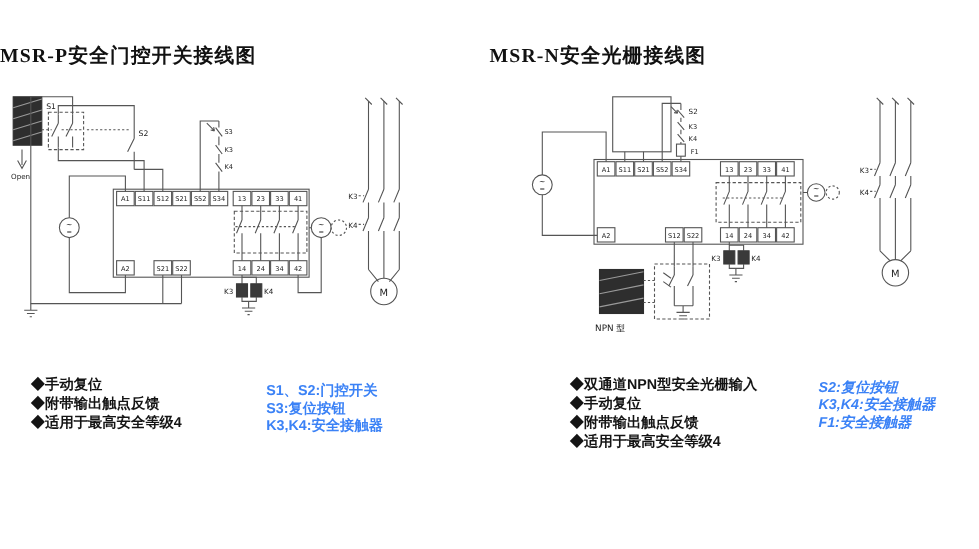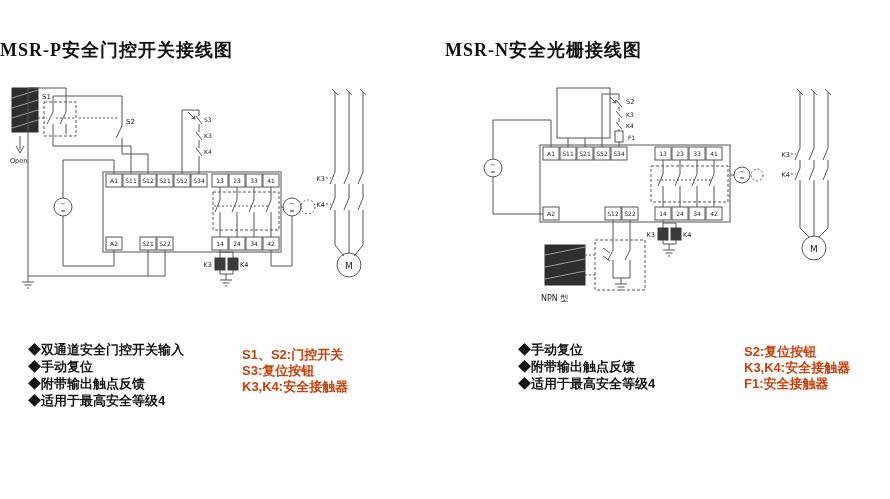--- a/index.html
+++ b/index.html
@@ -13,21 +13,21 @@
   }
   .title.left{left:0;width:420px;}
   .title.right{left:445px;width:380px;}
   svg.diag{position:absolute;top:80px;}
   svg text{font-family:"DejaVu Sans", sans-serif;fill:#222;stroke:none;}
   .features{
     position:absolute;font-size:13px;font-weight:700;color:#141414;
     line-height:17px;white-space:nowrap;
   }
   .legend{
-    position:absolute;font-size:13px;font-weight:700;color:#c2410c;
+    position:absolute;font-size:13px;font-weight:700;color:#3b82f6;
     line-height:16px;white-space:nowrap;
   }
 </style>
 </head>
 <body>
 
 <div class="title left">MSR-P安全门控开关接线图</div>
 <div class="title right">MSR-N安全光栅接线图</div>
 
 <svg class="diag" style="left:0;" width="445" height="250" viewBox="0 0 445 250">
@@ -299,35 +299,35 @@
   <text x="238" y="157" font-size="6.5">K4</text>
 
   <text x="96" y="221" font-size="8">NPN 型</text>
 
   <text x="345" y="77" font-size="6.5" text-anchor="end">K3</text>
   <text x="345" y="97" font-size="6.5" text-anchor="end">K4</text>
   <text x="369" y="172" font-size="9" text-anchor="middle">M</text>
 </svg>
 
 <div class="features" style="left:28px;top:341px;">
-  <div>◆双通道安全门控开关输入</div>
   <div>◆手动复位</div>
   <div>◆附带输出触点反馈</div>
   <div>◆适用于最高安全等级4</div>
 </div>
 
 <div class="legend" style="left:242px;top:347px;">
   <div>S1、S2:门控开关</div>
   <div>S3:复位按钮</div>
   <div>K3,K4:安全接触器</div>
 </div>
 
 <div class="features" style="left:518px;top:341px;">
+  <div>◆双通道NPN型安全光栅输入</div>
   <div>◆手动复位</div>
   <div>◆附带输出触点反馈</div>
   <div>◆适用于最高安全等级4</div>
 </div>
 
-<div class="legend" style="left:744px;top:344px;">
+<div class="legend" style="left:744px;top:344px;font-style:italic;">
   <div>S2:复位按钮</div>
   <div>K3,K4:安全接触器</div>
   <div>F1:安全接触器</div>
 </div>
 
 </body></html>

